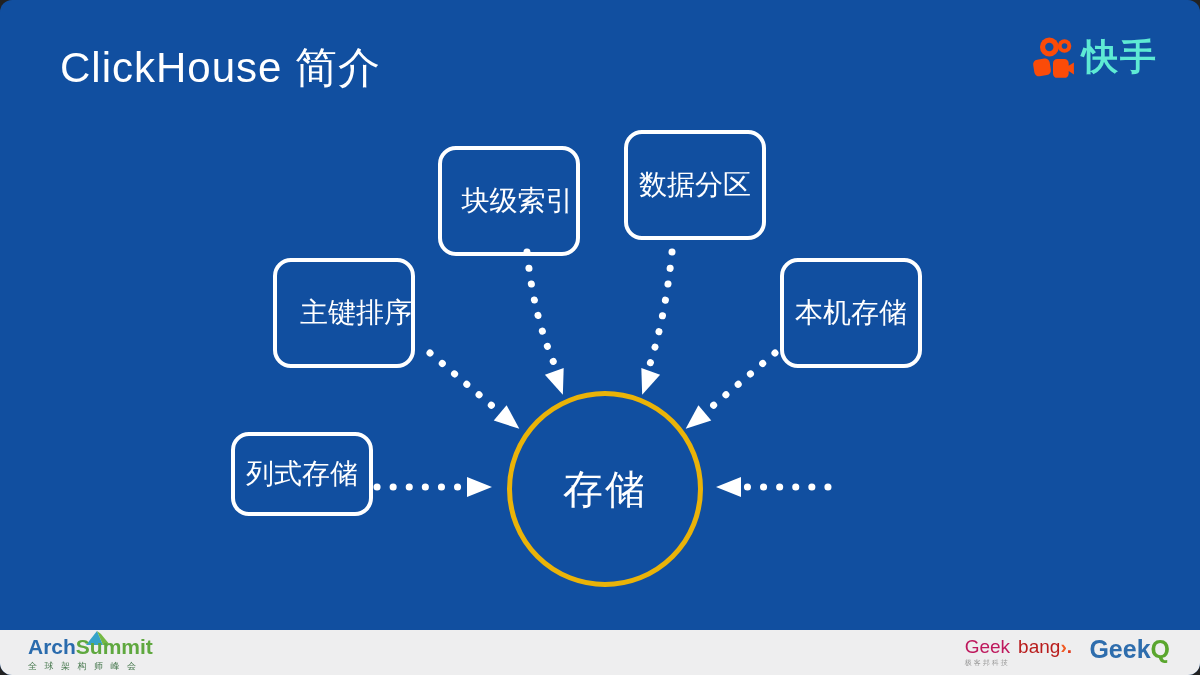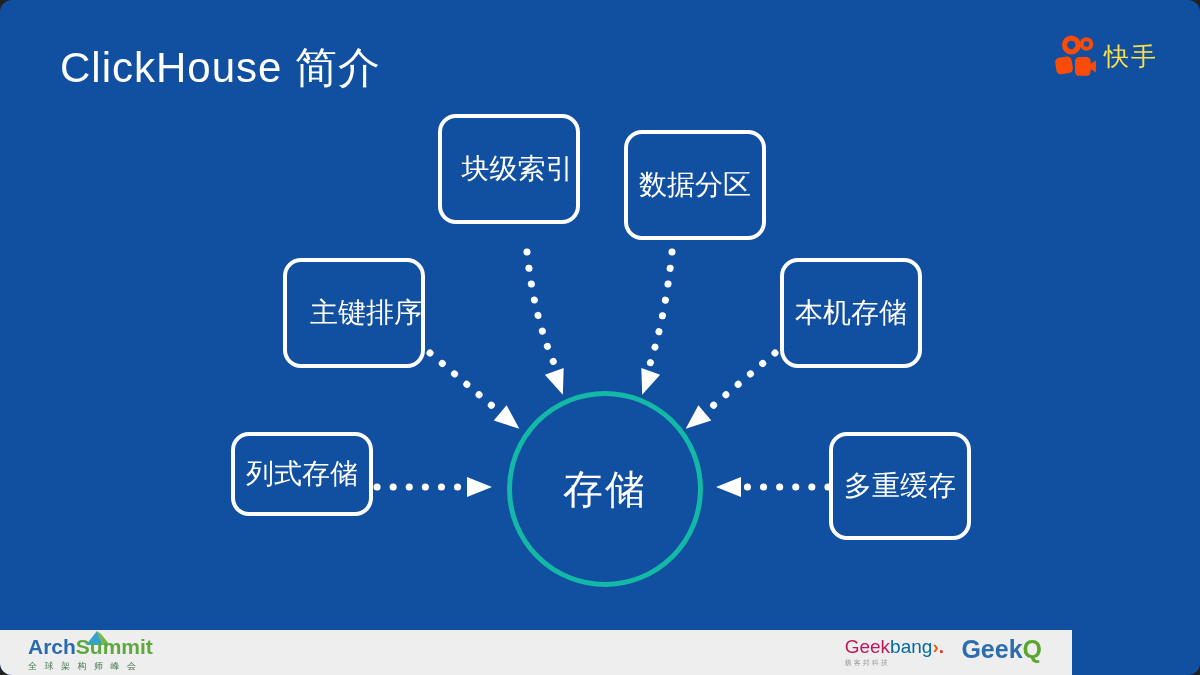--- a/index.html
+++ b/index.html
@@ -30,54 +30,54 @@
   .kuaishou {
     position: absolute;
     right: 42px;
     top: 33px;
     display: flex;
     align-items: center;
     gap: 6px;
   }
   .ks-icon { width: 46px; height: 46px; }
   .ks-text {
-    color: #fde047;
-    font-size: 25px;
-    font-weight: 400;
+    color: #5eead4;
+    font-size: 36px;
+    font-weight: 700;
     letter-spacing: 2px;
   }
 
   
   .node {
     position: absolute;
     width: 142px;
     height: 110px;
     border: 4px solid #ffffff;
     border-radius: 18px;
     display: flex;
     align-items: center;
     justify-content: center;
     color: #ffffff;
     font-size: 28px;
     white-space: nowrap;
   }
-  .node-block-index      { left: 438px; top: 114px; padding-left: 17px; }
+  .node-block-index      { left: 438px; top: 146px; padding-left: 17px; }
   .node-data-partition   { left: 624px; top: 130px; }
-  .node-primary-key-sort { left: 283px; top: 258px; padding-left: 24px; }
+  .node-primary-key-sort { left: 273px; top: 258px; padding-left: 24px; }
   .node-local-storage    { left: 780px; top: 258px; }
   .node-columnar-storage { left: 231px; top: 432px; height: 84px; }
   .node-multi-cache      { left: 829px; top: 432px; height: 108px; }
 
   .center-circle {
     position: absolute;
     left: 507px;
     top: 391px;
     width: 196px;
     height: 196px;
-    border: 5px solid #14b8a6;
+    border: 5px solid #eab308;
     border-radius: 50%;
     display: flex;
     align-items: center;
     justify-content: center;
     color: #ffffff;
     font-size: 40px;
     letter-spacing: 2px;
   }
 
   .arrows {
@@ -93,21 +93,21 @@
     stroke-width: 7;
     stroke-linecap: round;
     stroke-dasharray: 0.1 16;
   }
   .arrows polygon { fill: #ffffff; }
 
   
   .footer {
     position: absolute;
     left: 0; bottom: 0;
-    width: 1072px;
+    width: 1200px;
     height: 45px;
     background: #EEEEEF;
   }
 
   .archsummit {
     position: absolute;
     left: 28px;
     top: 3px;
     width: 140px;
   }
@@ -124,21 +124,21 @@
   }
 
   .geekbang {
     position: absolute;
     right: 128px;
     top: 7px;
     text-align: left;
   }
   .gb-word { font-size: 19px; line-height: 20px; white-space: nowrap; }
   .gb-geek { color: #be185d; font-weight: 400; }
-  .gb-bang { color: #0369a1; font-weight: 500; }
+  .gb-bang { color: #b91c1c; font-weight: 500; margin-left: 8px; }
   .gb-chev { color: #F05A23; font-weight: 700; }
   .gb-dot  { color: #E03A1E; font-weight: 700; }
   .gb-sub  { font-size: 7px; color: #9A9A9A; letter-spacing: 2px; margin-top: 1px; }
 
   .infoq {
     position: absolute;
     right: 30px;
     top: 6px;
     font-size: 25px;
     font-weight: 700;
@@ -174,23 +174,20 @@
     <span>数据分区</span>
   </div>
   <div class="node node-primary-key-sort">
     <span>主键排序</span>
   </div>
   <div class="node node-local-storage">
     <span>本机存储</span>
   </div>
   <div class="node node-columnar-storage">
     <span>列式存储</span>
-  </div>
-  <div class="node node-multi-cache">
-    <span>多重缓存</span>
   </div>
 
   <div class="center-circle">
     <span>存储</span>
   </div>
 
   <svg class="arrows">
     <path d="M 527 252 Q 534 320 557 370"></path>
     <path d="M 672 252 Q 665 320 648 370"></path>
     <path d="M 430 353 L 497 410"></path>

